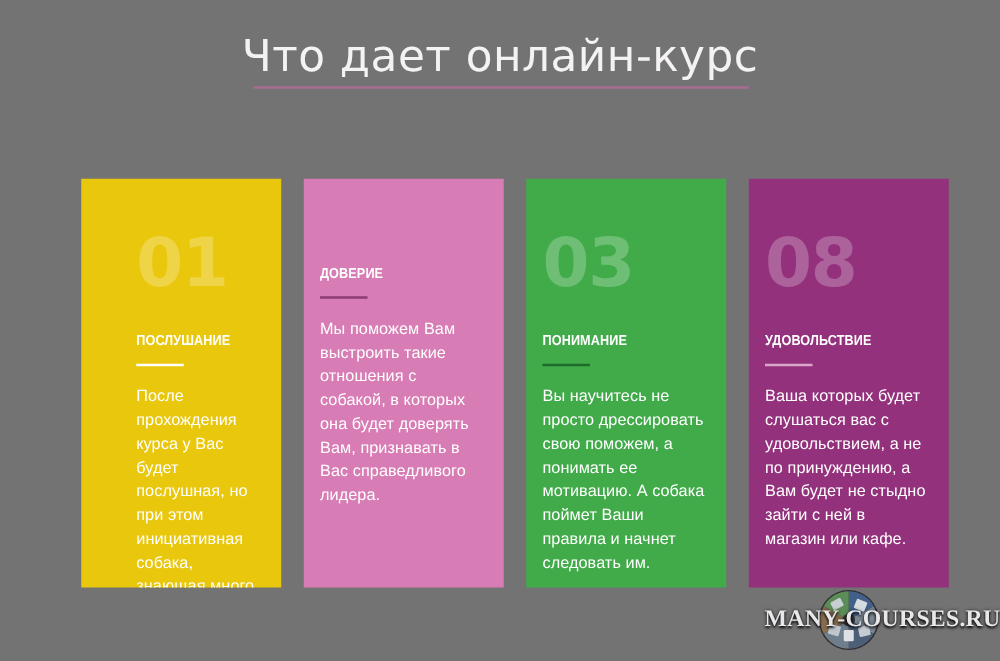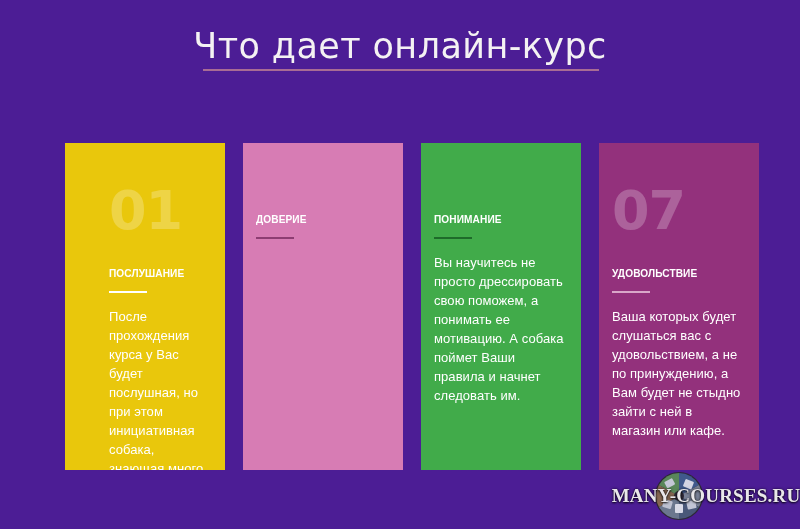--- a/index.html
+++ b/index.html
@@ -152,49 +152,51 @@
     font-weight: 700;
     color: #e9e7ea;
     letter-spacing: 0.2px;
     text-shadow: 0 1px 2px rgba(0,0,0,0.85), 0 0 3px rgba(0,0,0,0.7);
     white-space: nowrap;
   }
 </style>
 </head>
 <body>
 
-<div class="slide" style="background: #4c1d95;">
+<div class="slide" style="background: #737373;">
 
   <div class="heading-block">
     <div class="slide-title" style="color: rgb(244, 242, 243);">Что дает онлайн-курс</div>
   </div>
   <div class="title-rule" style="background: rgb(168, 108, 148);"></div>
 
   <div class="cards">
 
     <div class="card card--1" style="background: rgb(233, 199, 12); padding-left: 44px;">
       <div class="card-number" style="color: rgba(255, 255, 255, 0.24);">01</div>
       <div class="card-heading" style="color: rgb(255, 255, 255);">ПОСЛУШАНИЕ</div>
       <div class="card-rule" style="background: rgb(255, 255, 255);"></div>
       <div class="card-body" style="color: rgb(255, 255, 255);">После прохождения курса у Вас будет послушная, но при этом инициативная собака, знающая много полезных команд и трюков.</div>
     </div>
 
     <div class="card card--2" style="background: rgb(215, 124, 180);">
       <div class="card-heading" style="color: rgb(255, 255, 255);">ДОВЕРИЕ</div>
       <div class="card-rule" style="background: rgb(141, 61, 114);"></div>
+      <div class="card-body" style="color: rgb(255, 255, 255);">Мы поможем Вам выстроить такие отношения с собакой, в которых она будет доверять Вам, признавать в Вас справедливого лидера.</div>
     </div>
 
     <div class="card card--3" style="background: rgb(65, 171, 74);">
+      <div class="card-number" style="color: rgba(255, 255, 255, 0.24);">03</div>
       <div class="card-heading" style="color: rgb(255, 255, 255);">ПОНИМАНИЕ</div>
       <div class="card-rule" style="background: rgb(30, 107, 42);"></div>
       <div class="card-body" style="color: rgb(255, 255, 255);">Вы научитесь не просто дрессировать свою поможем, а понимать ее мотивацию. А собака поймет Ваши правила и начнет следовать им.</div>
     </div>
 
     <div class="card card--4" style="background: rgb(147, 49, 124);">
-      <div class="card-number" style="color: rgba(255, 255, 255, 0.24);">07</div>
+      <div class="card-number" style="color: rgba(255, 255, 255, 0.24);">08</div>
       <div class="card-heading" style="color: rgb(255, 255, 255);">УДОВОЛЬСТВИЕ</div>
       <div class="card-rule" style="background: rgb(217, 167, 201);"></div>
       <div class="card-body" style="color: rgb(255, 255, 255);">Ваша которых будет слушаться вас с удовольствием, а не по принуждению, а Вам будет не стыдно зайти с ней в магазин или кафе.</div>
     </div>
 
   </div>
 
   <div class="watermark">
     <div class="watermark-logo">
       <svg viewBox="0 0 50 50" width="50" height="50" aria-hidden="true">

